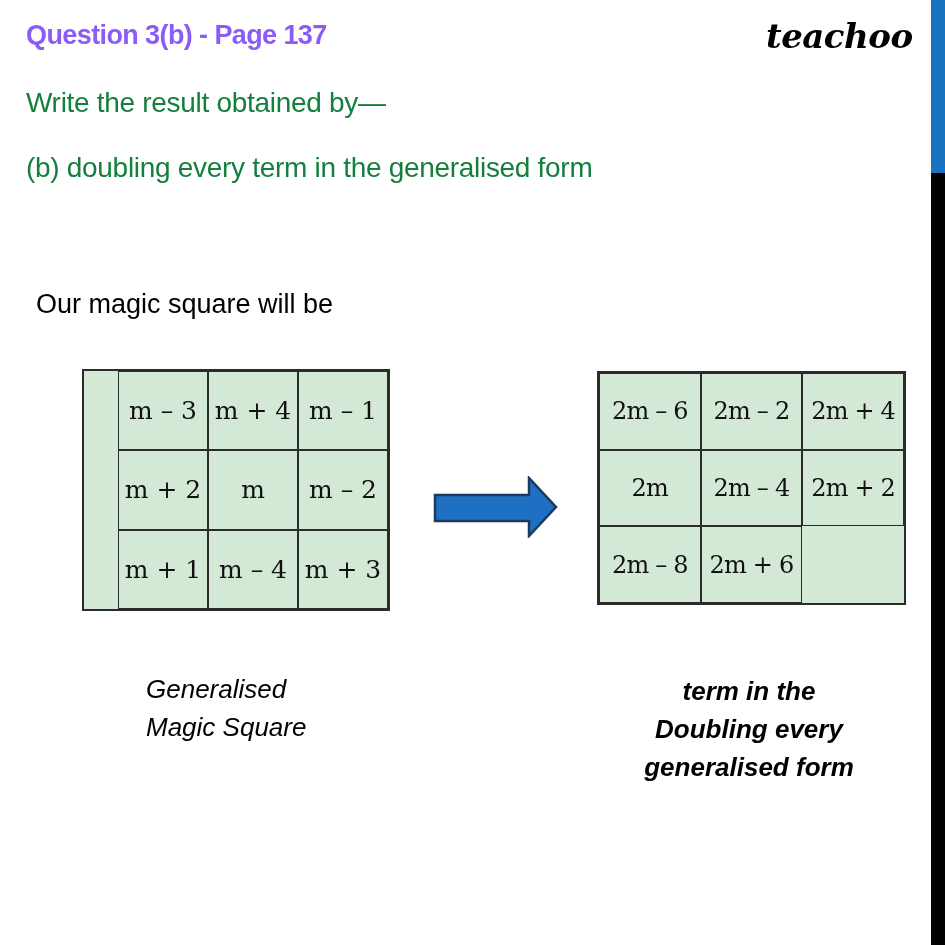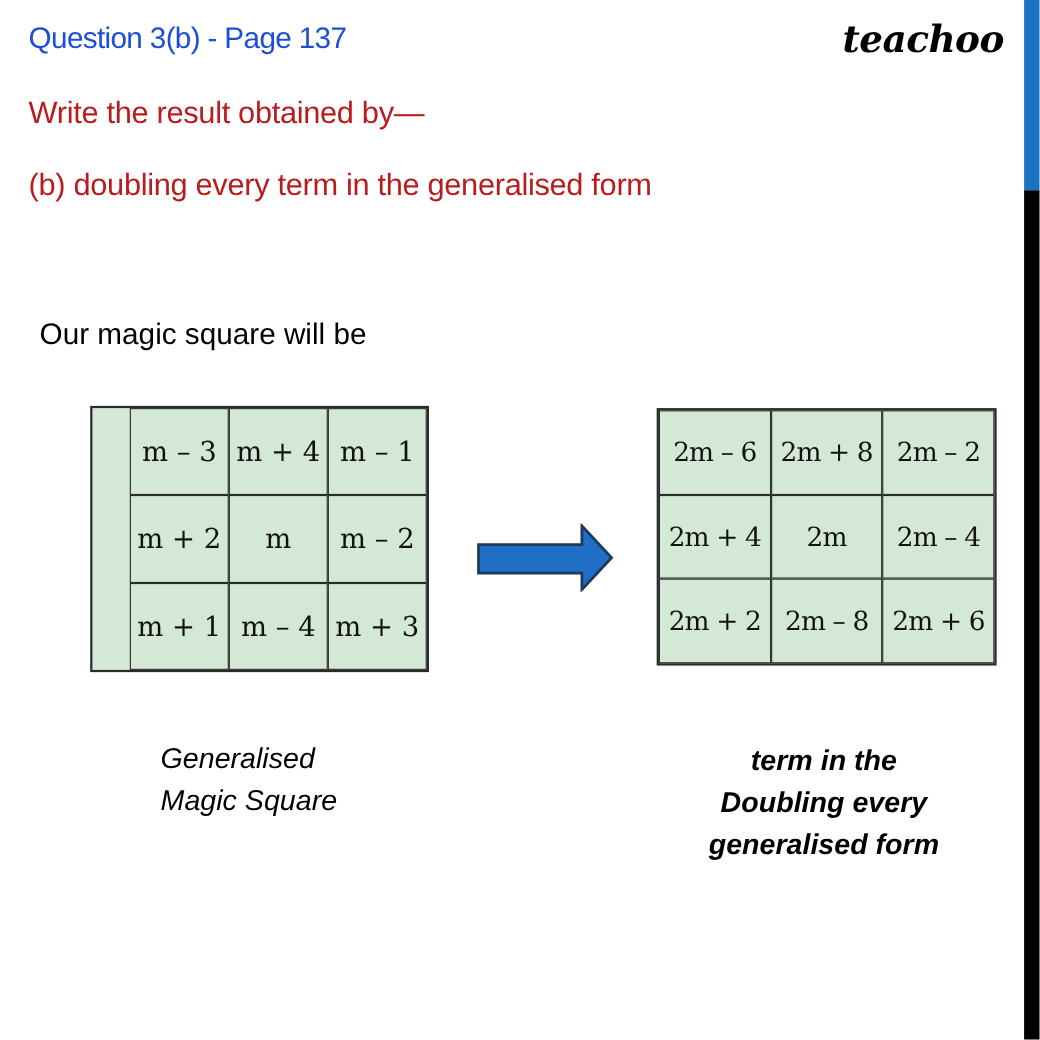--- a/index.html
+++ b/index.html
@@ -1,20 +1,20 @@
 <!DOCTYPE html>
 <html><head>
 <meta charset="utf-8">
 <style>
   html, body { margin:0; padding:0; }
   body { width:945px; height:945px; background:#ffffff; position:relative; overflow:hidden;
          font-family:"Liberation Sans", sans-serif; }
   .abs { position:absolute; }
-  .q-title { left:26px; top:20px; font-size:27px; font-weight:normal; color:#1d4ed8; letter-spacing:-0.6px; }
-  .q-line { left:26px; font-size:28px; color:#b91c1c; letter-spacing:-0.3px; }
+  .q-title { left:26px; top:20px; font-size:27px; font-weight:bold; color:#8b5cf6; letter-spacing:-0.6px; }
+  .q-line { left:26px; font-size:28px; color:#15803d; letter-spacing:-0.3px; }
   .logo { left:766px; top:16px; font-family:"DejaVu Serif", serif; font-style:italic; font-weight:bold;
           font-size:34px; color:#000; letter-spacing:-0.5px; }
   .side-blue { left:931px; top:0; width:14px; height:173px; background:#1a73c2; }
   .side-black { left:931px; top:173px; width:14px; height:772px; background:#000; }
   .intro { left:36px; top:260px; font-size:27px; color:#000;margin-top:29px; }
   .grid { display:grid; grid-template-columns:repeat(3, 1fr); grid-template-rows:repeat(3, 1fr);
           background:#d4e8d6; border:2px solid #2b2b2b; box-sizing:border-box; }
   .cell { border:1px solid #2b2b2b; display:flex; align-items:center; justify-content:center;
           font-family:"DejaVu Serif", serif; font-size:25px; color:#111; }
   .grid-left { left:82px; top:369px; width:308px; height:242px;padding-left:34px; }
@@ -51,21 +51,20 @@
 </div>
 
 <div class="abs arrow">
   <svg width="126" height="62" viewBox="0 0 126 62">
     <polygon points="2,19 96,19 96,2 123,31 96,60 96,45 2,45" fill="#1f6fc5" stroke="#1b3a5c" stroke-width="2.5" stroke-linejoin="miter"></polygon>
   </svg>
 </div>
 
 <div class="abs grid grid-right">
   <div class="cell">2m – 6</div>
-  <div class="cell">2m + 8</div>
   <div class="cell">2m – 2</div>
   <div class="cell">2m + 4</div>
   <div class="cell">2m</div>
   <div class="cell">2m – 4</div>
   <div class="cell">2m + 2</div>
   <div class="cell">2m – 8</div>
   <div class="cell">2m + 6</div>
 </div>
 
 <div class="abs caption-left">

